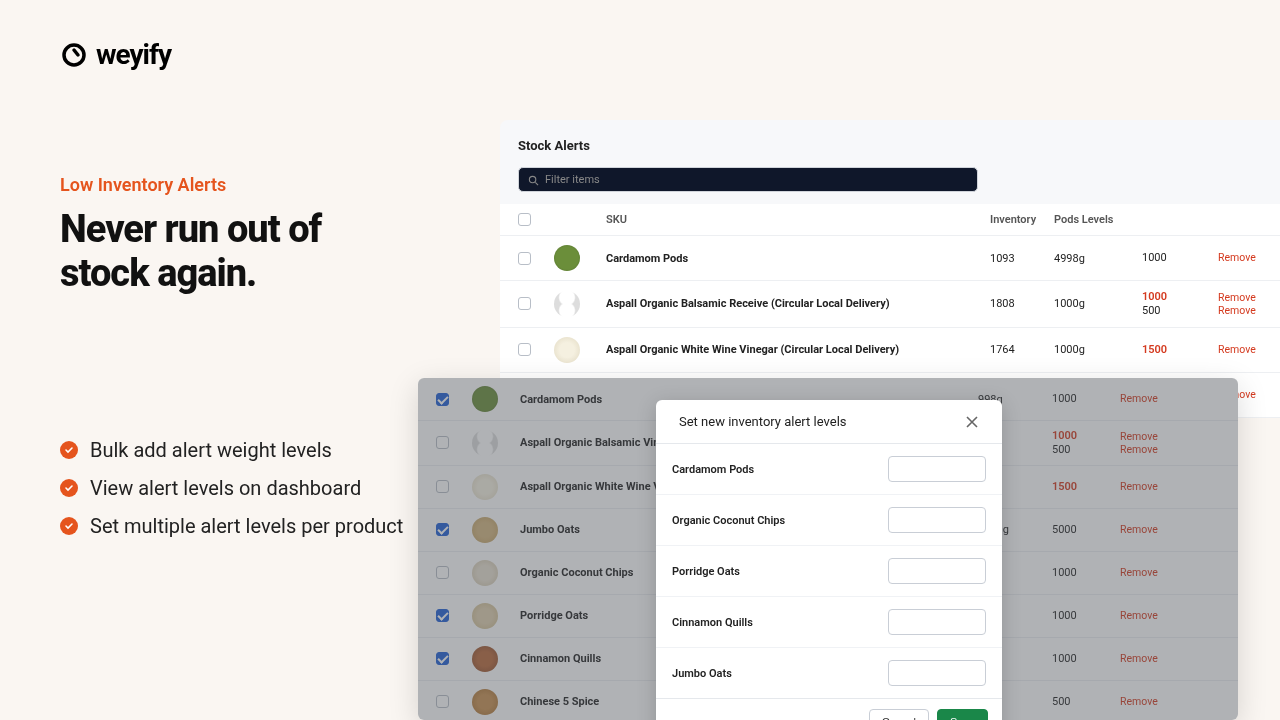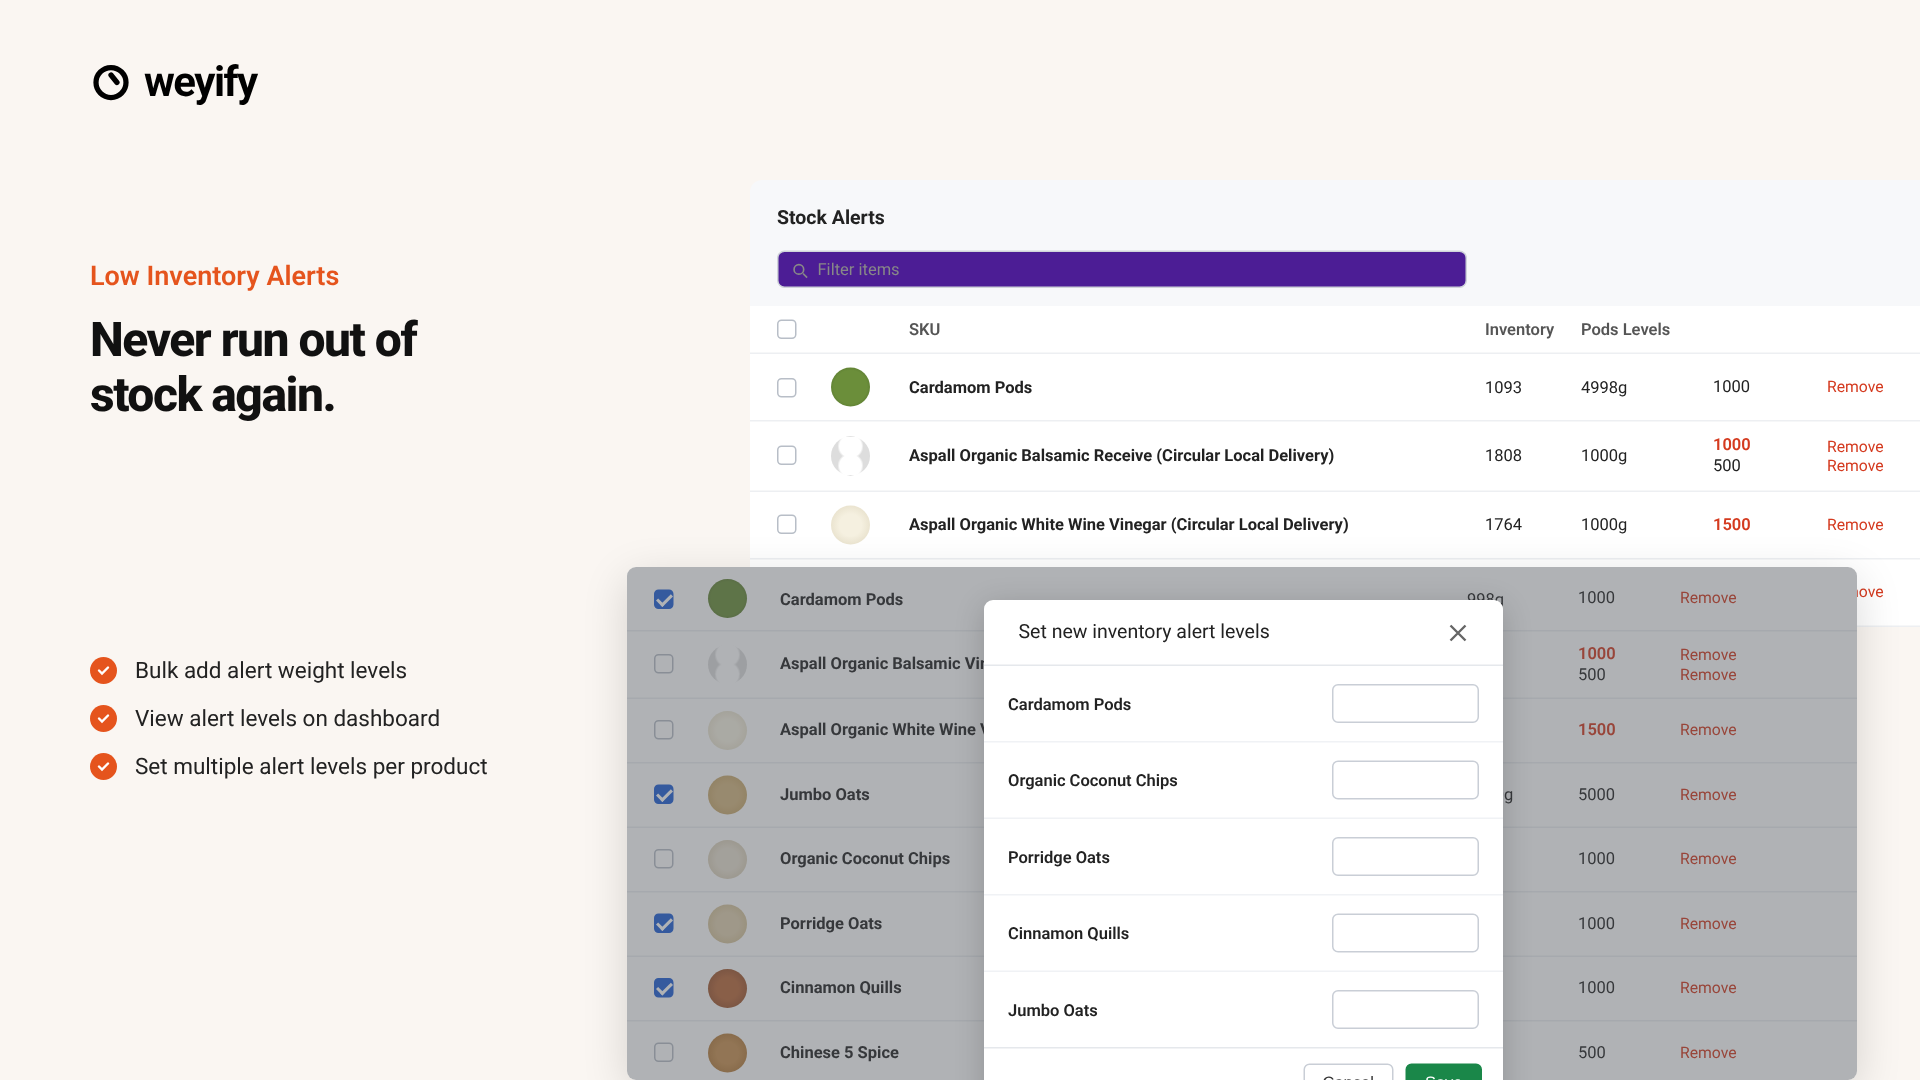--- a/index.html
+++ b/index.html
@@ -6,32 +6,32 @@
 body { font-family: -apple-system, BlinkMacSystemFont, "Segoe UI", Roboto, sans-serif; background: #faf6f2; width: 1280px; height: 720px; overflow: hidden; position: relative; }
 
 .page { position: relative; width: 100%; height: 100%; }
 
 
 .logo { position: absolute; top: 38px; left: 60px; display: flex; align-items: center; gap: 8px; }
 .logo svg { width: 28px; height: 28px; }
 .logo-text { font-size: 28px; font-weight: 700; letter-spacing: -1px; color: #000; text-align: center; }
 
 .eyebrow { position: absolute; top: 174px; left: 60px; color: #e5541d; font-size: 18px; font-weight: 600; }
-.headline { position: absolute; top: 208px; left: 60px; font-size: 32px; font-weight: 800; line-height: 1.15; color: #111; letter-spacing: -1px; max-width: 320px; }
+.headline { position: absolute; top: 208px; left: 60px; font-size: 38px; font-weight: 800; line-height: 1.15; color: #111; letter-spacing: -1px; max-width: 320px; }
 
 .features { position: absolute; top: 438px; left: 60px; display: flex; flex-direction: column; gap: 14px; }
-.feature { display: flex; align-items: center; gap: 12px; font-size: 15px; color: #222; }
+.feature { display: flex; align-items: center; gap: 12px; font-size: 20px; color: #222; }
 .check { width: 18px; height: 18px; border-radius: 50%; background: #e5541d; display: flex; align-items: center; justify-content: center; flex-shrink: 0; }
 .check svg { width: 10px; height: 10px; }
 
 
 .panel-back { position: absolute; top: 120px; left: 500px; width: 900px; background: #f7f8fa; border-radius: 8px; padding: 18px 0 0 0; }
 .panel-title { font-size: 13px; font-weight: 700; color: #222; padding: 0 18px 14px; }
 .filter-row { display: flex; gap: 10px; padding: 0 18px 12px; align-items: center; }
-.filter-input { flex: 0 0 460px; display: flex; align-items: flex-end; gap: 6px; border: 1px solid #d0d4da; border-radius: 5px; padding: 5px 9px; background: #4c1d95; font-size: 11px; color: #888; }
+.filter-input { flex: 0 0 460px; display: flex; align-items: flex-end; gap: 6px; border: 1px solid #d0d4da; border-radius: 5px; padding: 5px 9px; background: #0f172a; font-size: 11px; color: #888; }
 .filter-input svg { width: 11px; height: 11px; }
 
 .table-back { background: #fff; }
 .thead, .trow { display: grid; grid-template-columns: 32px 48px 380px 60px 84px 72px 64px; gap: 4px; align-items: center; padding: 9px 18px; border-bottom: 1px solid #edeff2; font-size: 11px; }
 .thead { font-weight: 600; color: #555; }
 .trow { color: #222; }
 .trow .pname { font-weight: 700; }
 .cb { width: 13px; height: 13px; border: 1px solid #b8bec7; border-radius: 3px; background: #fff; }
 .thumb { width: 26px; height: 26px; border-radius: 50%; background: #ccc; }
 .alert-col { display: flex; flex-direction: column; line-height: 1.25; }

